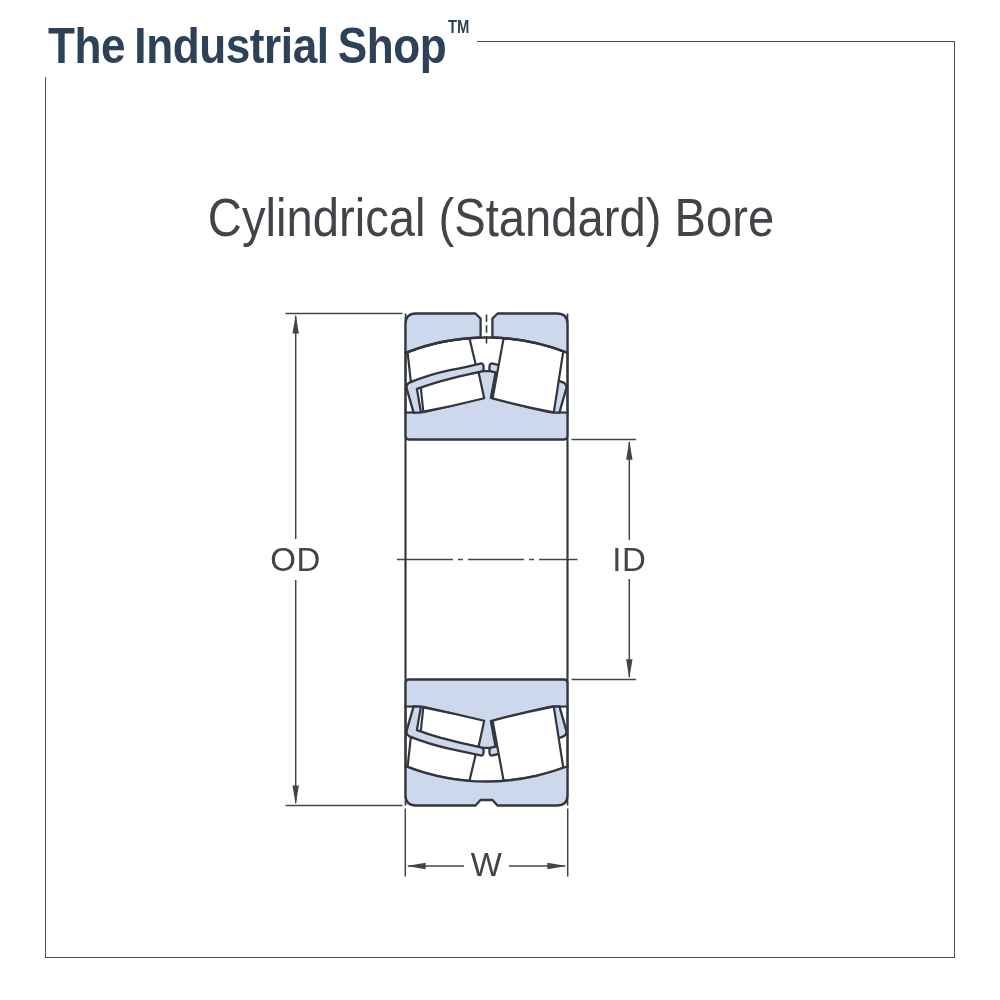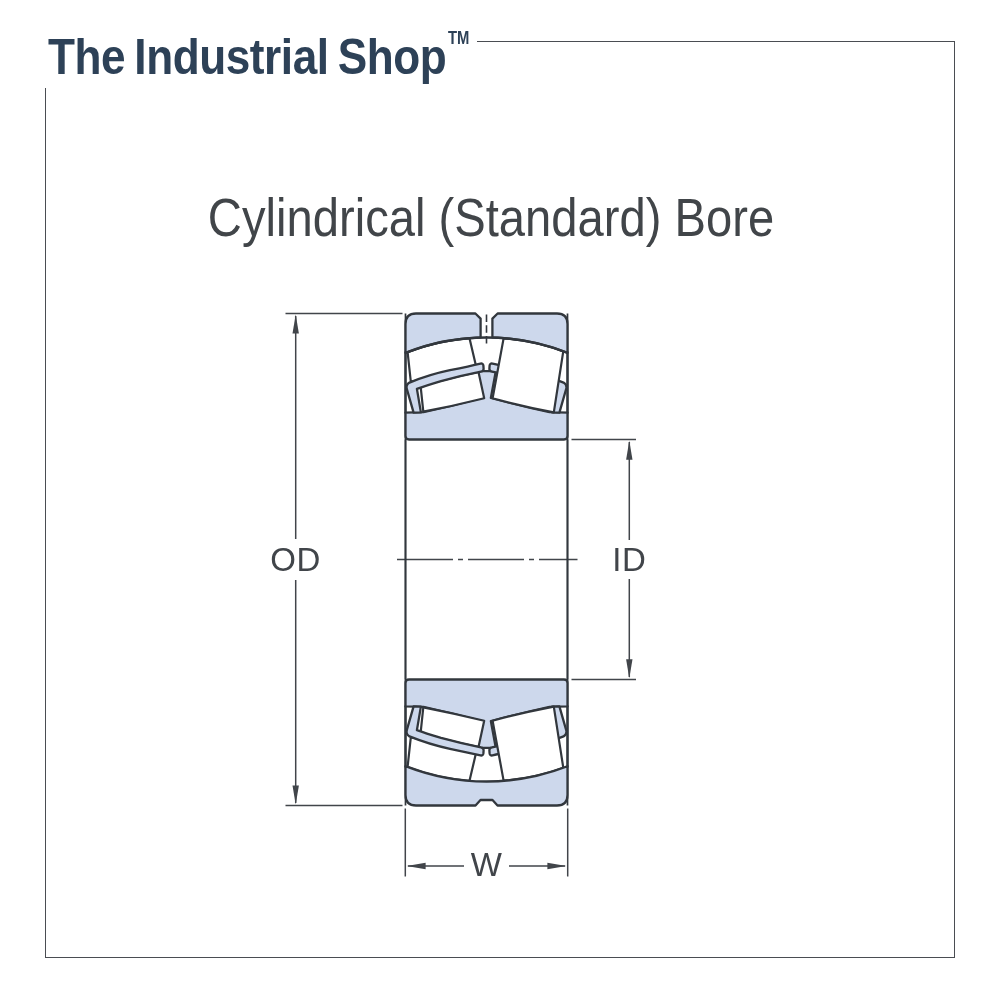--- a/index.html
+++ b/index.html
@@ -2,21 +2,21 @@
 <html style="--brand: #2d4157; --title-color: #414549; --fill: #cdd8ec; --line: #32373d; --dim: #41454a; --frame: #4a4d52; --bg: #ffffff;"><head>
 <meta charset="utf-8">
 <style>
   :root{--line:#32373d;--dim:#41454a;--fill:#cdd8ec;--brand:#2d4157;
         --title-color:#414549;--frame:#4a4d52;--bg:#ffffff;}
   html,body{margin:0;padding:0;}
   body{width:1000px;height:1000px;background:var(--bg);position:relative;overflow:hidden;
        font-family:"Liberation Sans", sans-serif;}
   #frame{position:absolute;left:45px;top:41px;width:910px;height:917px;
          border:1.4px solid var(--frame);box-sizing:border-box;}
-  #logo{position:absolute;left:40px;top:26px;width:437px;height:62px;background:var(--bg);
+  #logo{position:absolute;left:40px;top:15px;width:437px;height:62px;background:var(--bg);
         white-space:nowrap;}
   #logo .brand{display:inline-block;font-weight:bold;font-size:50px;line-height:62px;color:var(--brand);
         letter-spacing:-0.5px;word-spacing:-3px;padding-left:8px;
         transform:scaleX(0.883);transform-origin:8px center;}
   #logo .tm{position:absolute;left:408px;top:2.5px;font-weight:bold;font-size:18.5px;
         color:var(--brand);letter-spacing:0px;line-height:1;display:inline-block;
         transform:scaleX(0.8);transform-origin:left center;}
   #title{position:absolute;left:491px;top:187px;transform:translateX(-50%) scaleX(0.89);
          font-size:53px;color:var(--title-color);letter-spacing:0px;white-space:nowrap;}
   #diagram{position:absolute;left:0;top:0;}

